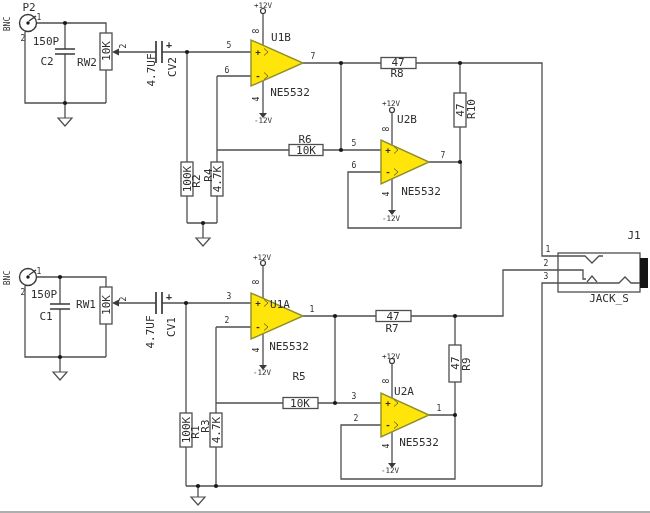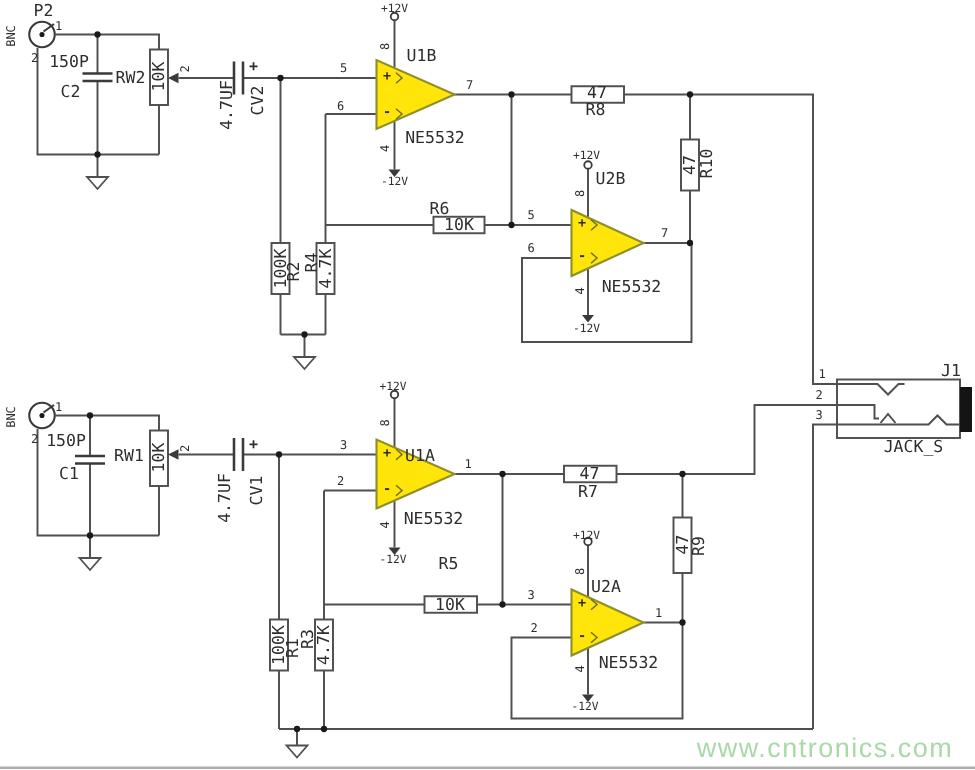--- a/index.html
+++ b/index.html
@@ -135,21 +135,21 @@
         <circle cx="216" cy="486" r="2.1"></circle>
   </g>
 </svg>
 
 <span class="lbl" style="left:29px;top:7px">P2</span>
 <span class="lbl rot s8" style="left:8px;top:24px">BNC</span>
 <span class="lbl s8" style="left:39px;top:18px">1</span>
 <span class="lbl s8" style="left:23px;top:39px">2</span>
 <span class="lbl" style="left:46px;top:41px">150P</span>
 <span class="lbl" style="left:47px;top:61px">C2</span>
-<span class="lbl" style="left:87px;top:52px">RW2</span>
+<span class="lbl" style="left:87px;top:62px">RW2</span>
 <span class="lbl rot" style="left:106px;top:51px">10K</span>
 <span class="lbl rot s8" style="left:124px;top:46px">2</span>
 <span class="lbl rot" style="left:151px;top:70px">4.7UF</span>
 <span class="lbl s10" style="left:169px;top:45px">+</span>
 <span class="lbl rot" style="left:172px;top:67px">CV2</span>
 <span class="lbl rot" style="left:187px;top:179px">100K</span>
 <span class="lbl rot" style="left:196px;top:181px">R2</span>
 <span class="lbl rot" style="left:208px;top:175px">R4</span>
 <span class="lbl rot" style="left:217px;top:179px">4.7K</span>
 
@@ -158,40 +158,40 @@
 <span class="lbl s8" style="left:229px;top:46px">5</span>
 <span class="lbl s8" style="left:227px;top:71px">6</span>
 <span class="lbl s8" style="left:313px;top:57px">7</span>
 <span class="lbl rot s8" style="left:257px;top:31px">8</span>
 <span class="lbl rot s8" style="left:257px;top:99px">4</span>
 <span class="lbl s7" style="left:263px;top:6px">+12V</span>
 <span class="lbl s7" style="left:263px;top:121px">-12V</span>
 <span class="lbl s9" style="left:258px;top:52px">+</span>
 <span class="lbl s9" style="left:258px;top:76px">-</span>
 
-<span class="lbl" style="left:293px;top:139px">R6</span>
+<span class="lbl" style="left:305px;top:139px">R6</span>
 <span class="lbl" style="left:306px;top:150px">10K</span>
 <span class="lbl" style="left:398px;top:62px">47</span>
 <span class="lbl" style="left:397px;top:73px">R8</span>
 <span class="lbl rot" style="left:460px;top:110px">47</span>
 <span class="lbl rot" style="left:471px;top:109px">R10</span>
 
 <span class="lbl" style="left:407px;top:119px">U2B</span>
 <span class="lbl" style="left:421px;top:191px">NE5532</span>
 <span class="lbl s8" style="left:354px;top:144px">5</span>
 <span class="lbl s8" style="left:354px;top:166px">6</span>
 <span class="lbl s8" style="left:443px;top:156px">7</span>
 <span class="lbl rot s8" style="left:387px;top:129px">8</span>
 <span class="lbl rot s8" style="left:387px;top:194px">4</span>
 <span class="lbl s7" style="left:391px;top:104px">+12V</span>
 <span class="lbl s7" style="left:391px;top:219px">-12V</span>
 <span class="lbl s9" style="left:388px;top:150px">+</span>
 <span class="lbl s9" style="left:388px;top:172px">-</span>
 
-<span class="lbl" style="left:634px;top:247px">J1</span>
+<span class="lbl" style="left:634px;top:235px">J1</span>
 <span class="lbl" style="left:609px;top:298px">JACK_S</span>
 <span class="lbl s8" style="left:548px;top:250px">1</span>
 <span class="lbl s8" style="left:546px;top:264px">2</span>
 <span class="lbl s8" style="left:546px;top:277px">3</span>
 
 <span class="lbl rot s8" style="left:8px;top:278px">BNC</span>
 <span class="lbl s8" style="left:39px;top:272px">1</span>
 <span class="lbl s8" style="left:23px;top:293px">2</span>
 <span class="lbl" style="left:44px;top:294px">150P</span>
 <span class="lbl" style="left:46px;top:316px">C1</span>
@@ -230,15 +230,14 @@
 <span class="lbl s8" style="left:354px;top:397px">3</span>
 <span class="lbl s8" style="left:356px;top:419px">2</span>
 <span class="lbl s8" style="left:439px;top:409px">1</span>
 <span class="lbl rot s8" style="left:387px;top:381px">8</span>
 <span class="lbl rot s8" style="left:387px;top:446px">4</span>
 <span class="lbl s7" style="left:391px;top:357px">+12V</span>
 <span class="lbl s7" style="left:390px;top:471px">-12V</span>
 <span class="lbl s9" style="left:388px;top:403px">+</span>
 <span class="lbl s9" style="left:388px;top:425px">-</span>
 
-<span class="wm" style="left:550px;top:499px">www.cntronics.com</span>
 
 </div>
 
 </body></html>

